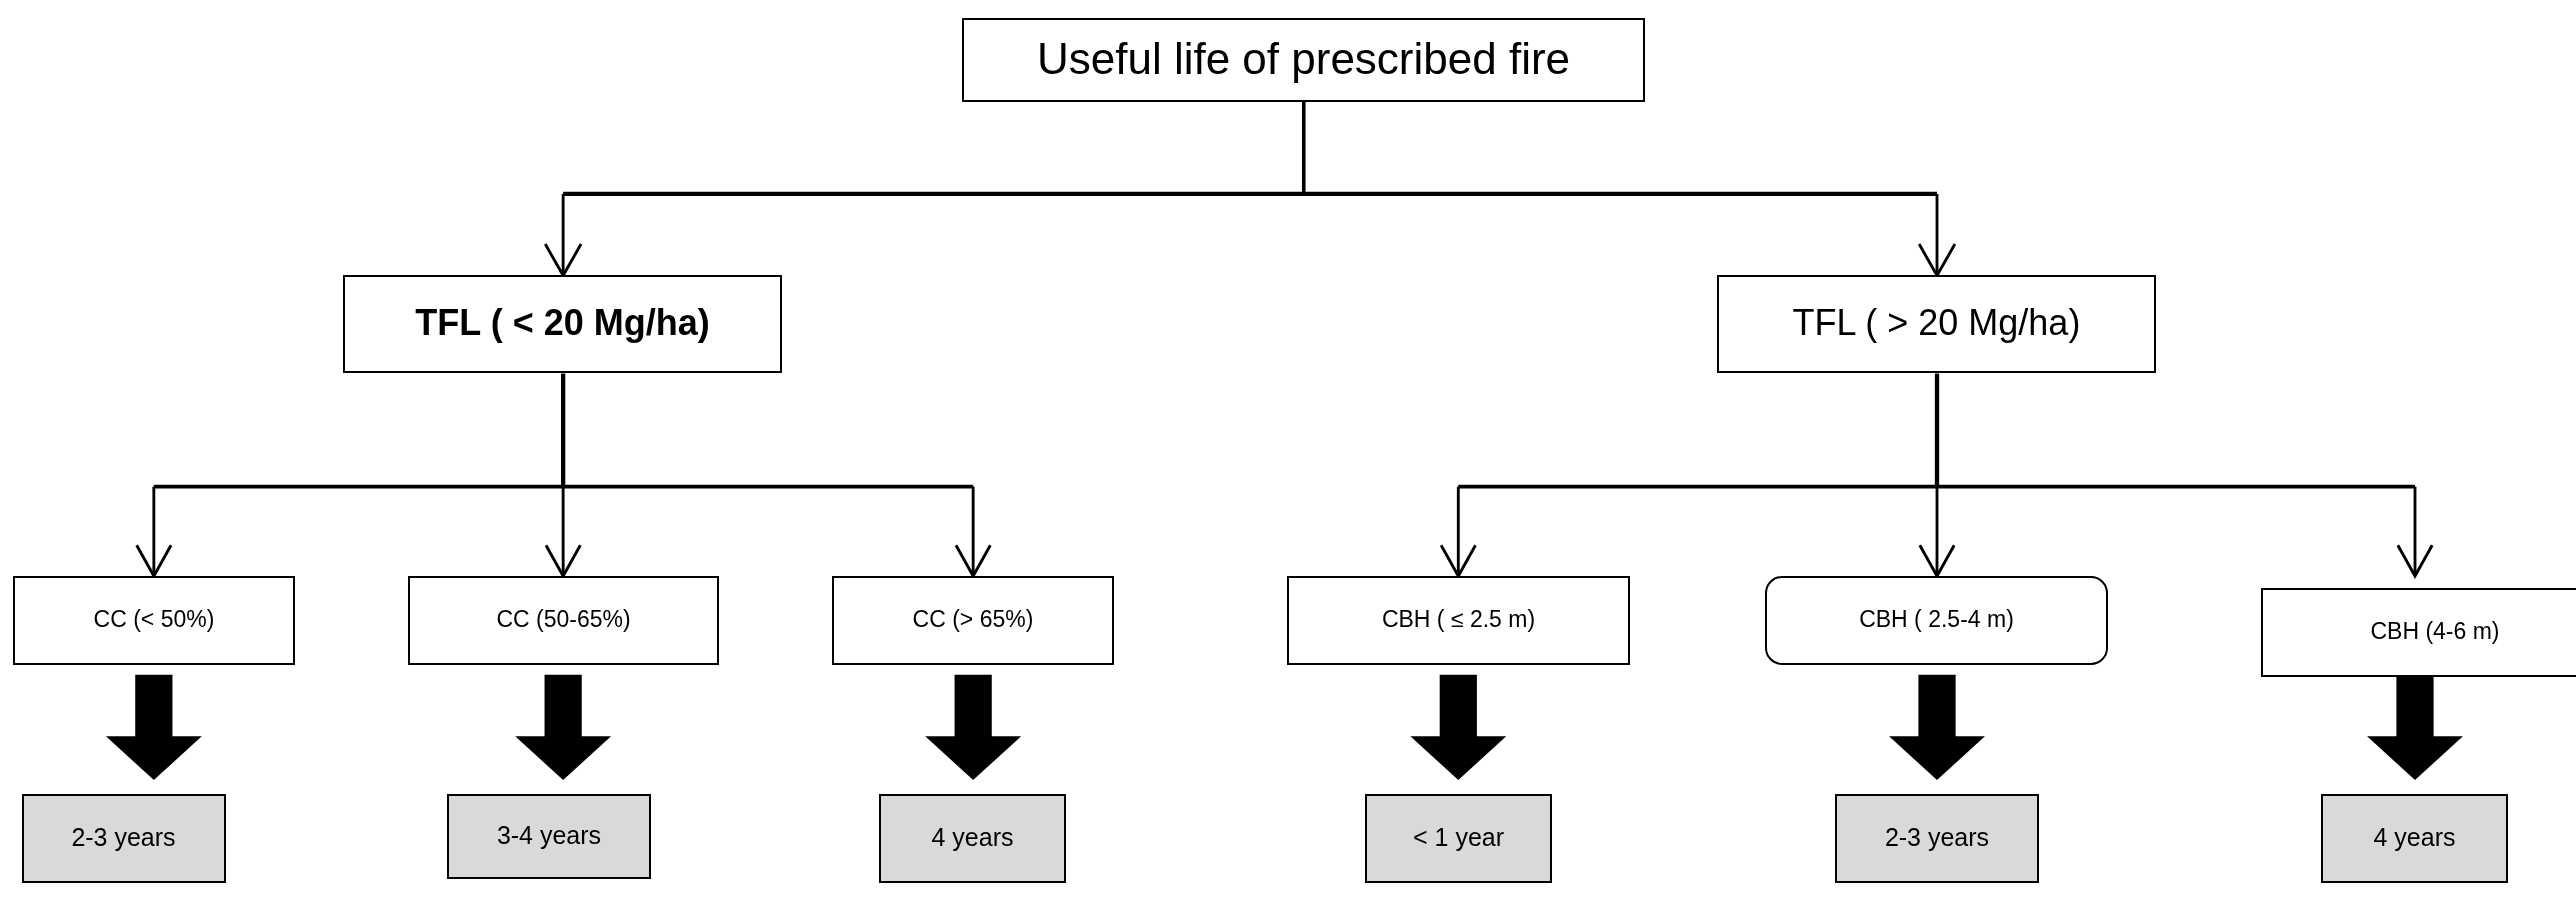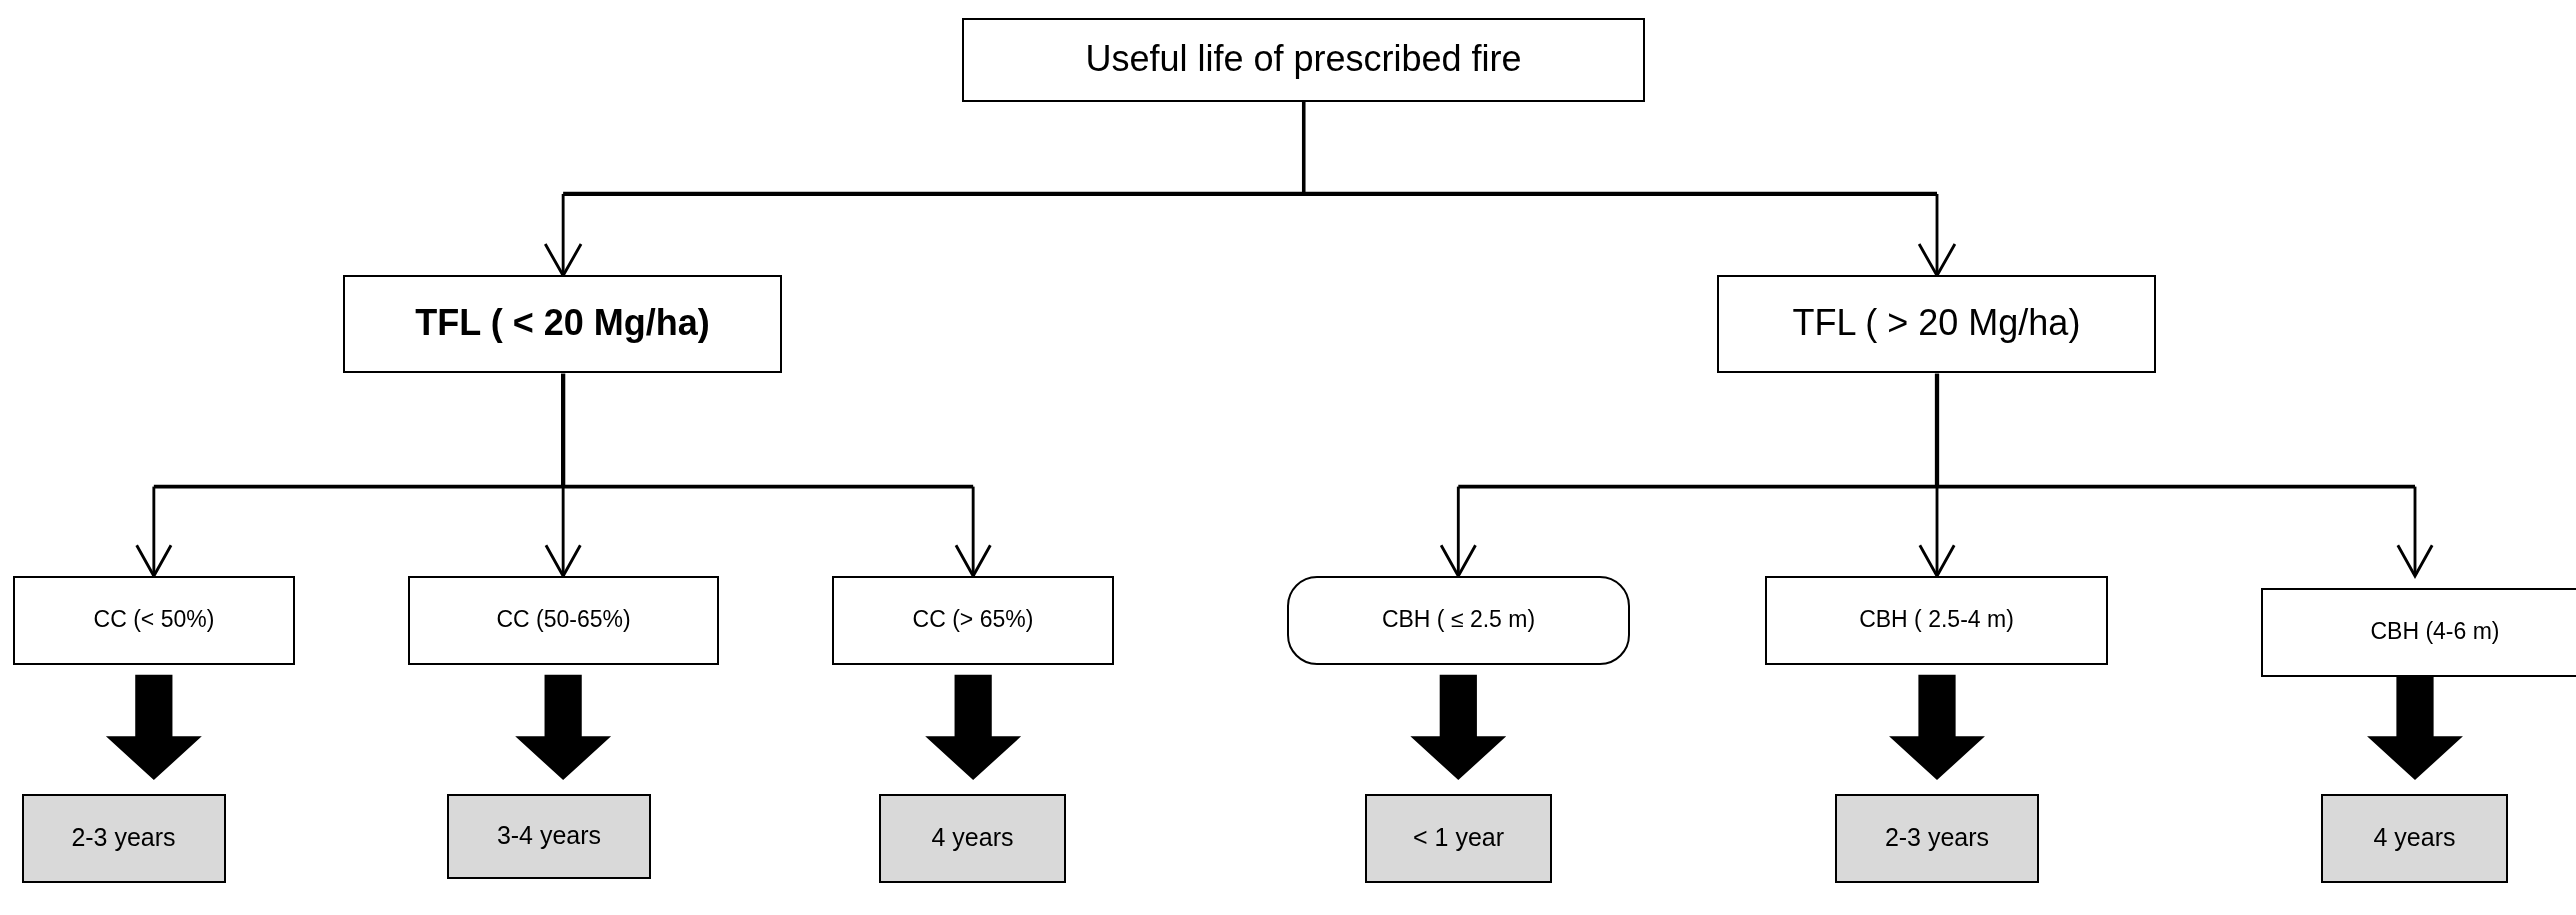--- a/index.html
+++ b/index.html
@@ -28,21 +28,21 @@
     border: 2.1px solid #000000;
     background: #ffffff;
     display: flex;
     align-items: center;
     justify-content: center;
     text-align: center;
     color: #000000;
     white-space: nowrap;
   }
   .node-root {
-    font-size: 36px;
+    font-size: 44px;
     border-width: 2.9px;
   }
   .node-l2 {
     font-size: 36px;
     border-width: 2.9px;
   }
   .node-l3 {
     font-size: 23px;
     border-width: 2.1px;
   }
@@ -122,25 +122,25 @@
   </div>
 
   <div class="node node-l3" style="left:408px; top:576px; width:311px; height:89px;text-align:center;">
     <span class="node-label">CC (50-65%)</span>
   </div>
 
   <div class="node node-l3" style="left:832px; top:576px; width:282px; height:89px;">
     <span class="node-label">CC (&gt; 65%)</span>
   </div>
 
-  <div class="node node-l3" style="left:1287px; top:576px; width:343px; height:89px;border-radius:30px;">
+  <div class="node node-l3" style="left:1287px; top:576px; width:343px; height:89px;">
     <span class="node-label">CBH ( ≤ 2.5 m)</span>
   </div>
 
-  <div class="node node-l3" style="left:1765px; top:576px; width:343px; height:89px;">
+  <div class="node node-l3" style="left:1765px; top:576px; width:343px; height:89px;border-radius:17px;">
     <span class="node-label">CBH ( 2.5-4 m)</span>
   </div>
 
   <div class="node node-l3" style="left:2261px; top:588px; width:348px; height:89px;">
     <span class="node-label">CBH (4-6 m)</span>
   </div>
 
   <div class="node node-result" style="left:21.5px; top:794px; width:204px; height:89px;">
     <span class="node-label">2-3 years</span>
   </div>

